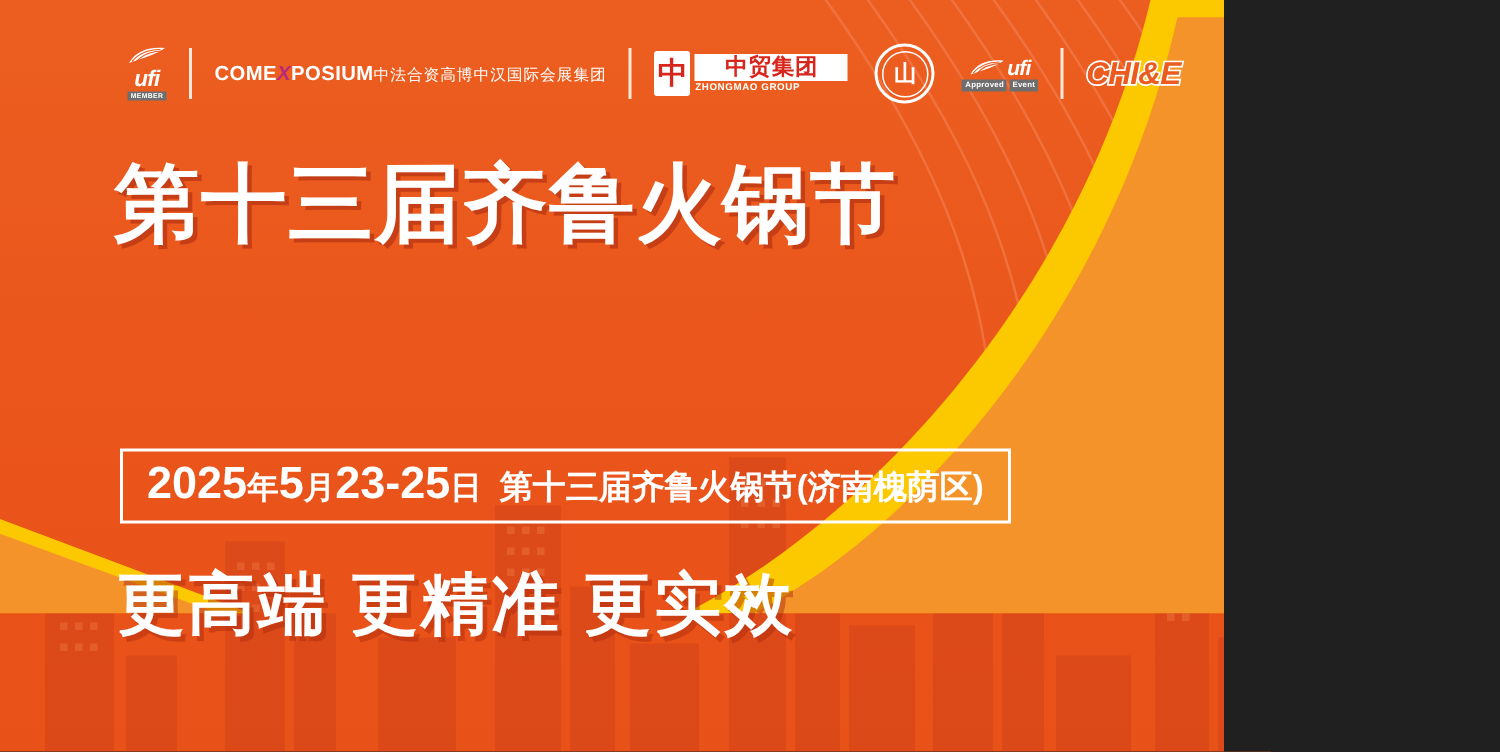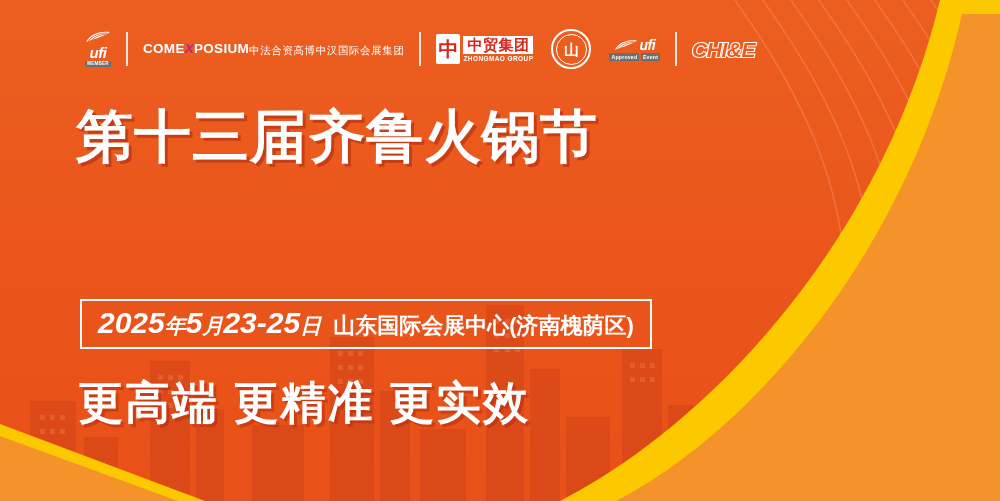--- a/index.html
+++ b/index.html
@@ -2,21 +2,21 @@
 <html><head>
 <meta charset="utf-8">
 <style>
   html, body {
     margin: 0;
     padding: 0;
     background: #202020;
   }
   #banner {
     position: relative;
-    width: 1000px;
+    width: 816px;
     height: 501px;
     overflow: hidden;
     background: #EB5A1E;
     font-family: "Liberation Sans", "DejaVu Sans", sans-serif;
   }
 
   
   .bg-base {
     position: absolute;
     inset: 0;
@@ -148,21 +148,21 @@
   .zm-txt {
     display: flex;
     flex-direction: column;
     line-height: 1;
   }
   .zm-cn {
     background: #fff;
     color: #D9261C;
     font-size: 15px;
     font-weight: bold;
-    padding: 1px 4px;
+    padding: 1px 20px;
     letter-spacing: 0.5px;
     line-height: 1.1;
     white-space: nowrap;
   }
   .zm-en {
     font-size: 6.5px;
     font-weight: bold;
     color: #fff;
     letter-spacing: 0.4px;
     margin-top: 2px;
@@ -283,21 +283,20 @@
     align-items: baseline;
     gap: 12px;
     white-space: nowrap;
   }
   .date-main {
     color: #FFFFFF;
     font-size: 30px;
     font-weight: bold;
     letter-spacing: 0px;
     line-height: 1.05;
-    font-style: italic;
   }
   .date-main .unit { font-size: 21px; }
   .venue {
     color: #FFFFFF;
     font-size: 22px;
     font-weight: bold;
     letter-spacing: 0px;
     line-height: 1.05;
   }
 
@@ -487,18 +486,18 @@
 
   </div>
 
   <div class="headline">
     <span class="l2">第十三届齐鲁火锅节</span>
   </div>
 
 
   <div class="datebox">
     <span class="date-main"><span>2025</span><span class="unit">年</span><span>5</span><span class="unit">月</span><span>23-25</span><span class="unit">日</span></span>
-    <span class="venue">山东国际会展中心(济南槐荫区)</span>
+    <span class="venue">第十三届齐鲁火锅节(济南槐荫区)</span>
   </div>
 
   <div class="slogan">更高端 更精准 更实效</div>
 
 </div>
 
 </body></html>

